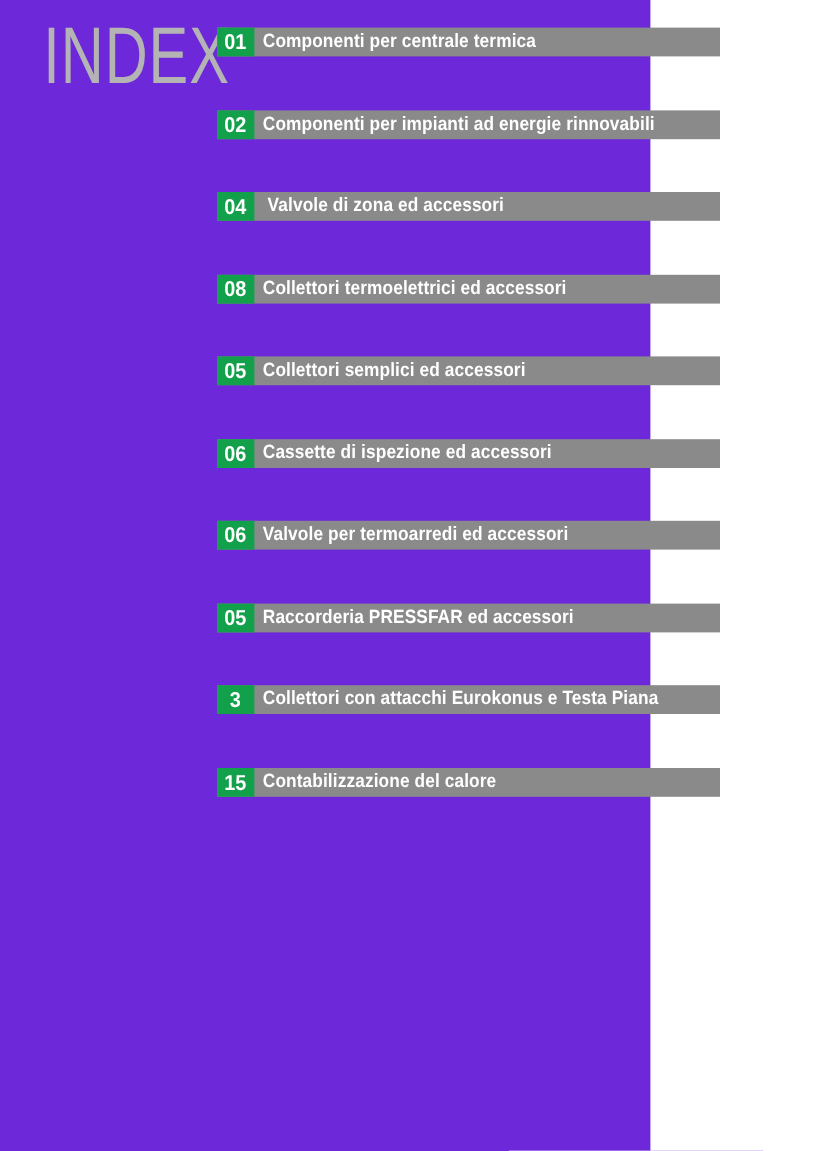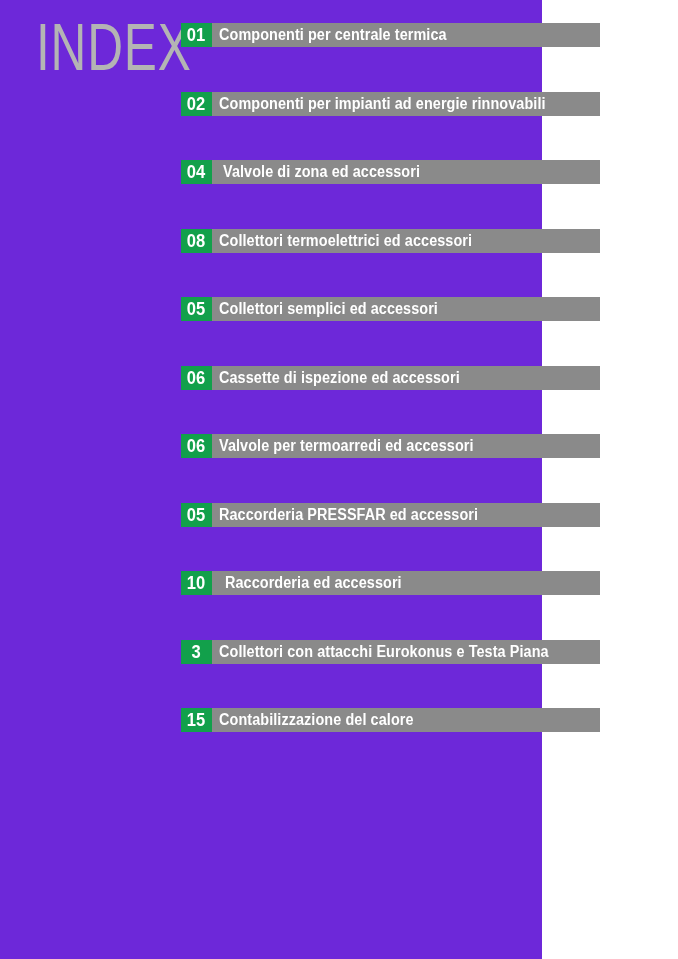--- a/index.html
+++ b/index.html
@@ -169,28 +169,20 @@
         </div>
       </div>
       <div class="index-row">
         <div class="row-num">
           <span>05</span>
         </div>
         <div class="row-label">
           <span>Raccorderia PRESSFAR ed accessori</span>
         </div>
       </div>
-      <div class="index-row indent-b">
-        <div class="row-num">
-          <span>10</span>
-        </div>
-        <div class="row-label">
-          <span>Raccorderia ed accessori</span>
-        </div>
-      </div>
       <div class="index-row">
         <div class="row-num">
           <span>3</span>
         </div>
         <div class="row-label">
           <span>Collettori con attacchi Eurokonus e Testa Piana</span>
         </div>
       </div>
       <div class="index-row">
         <div class="row-num">

